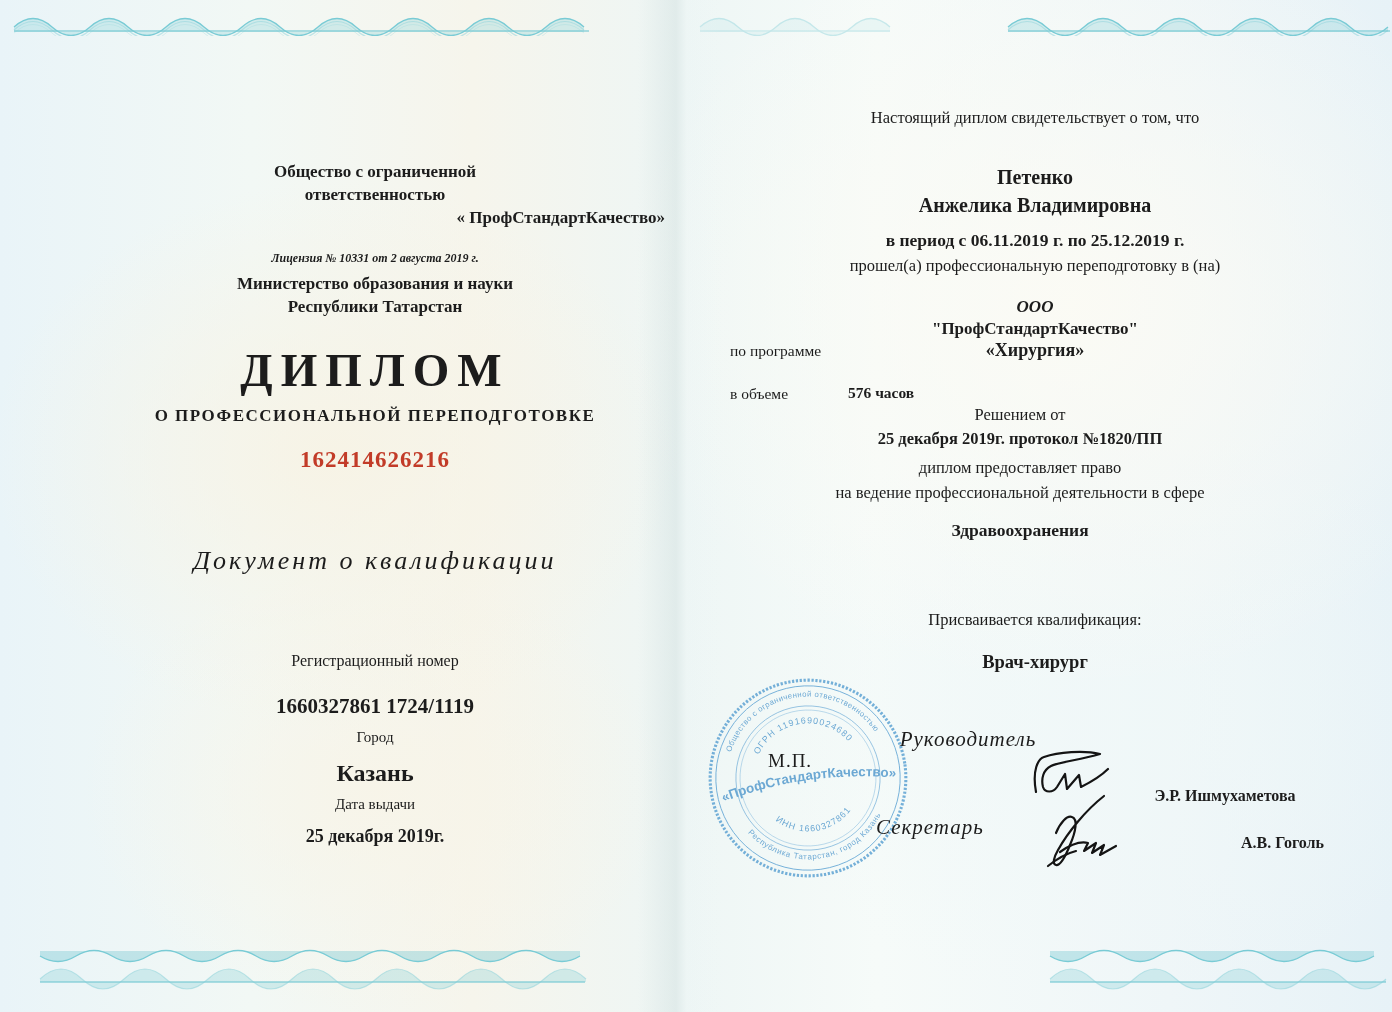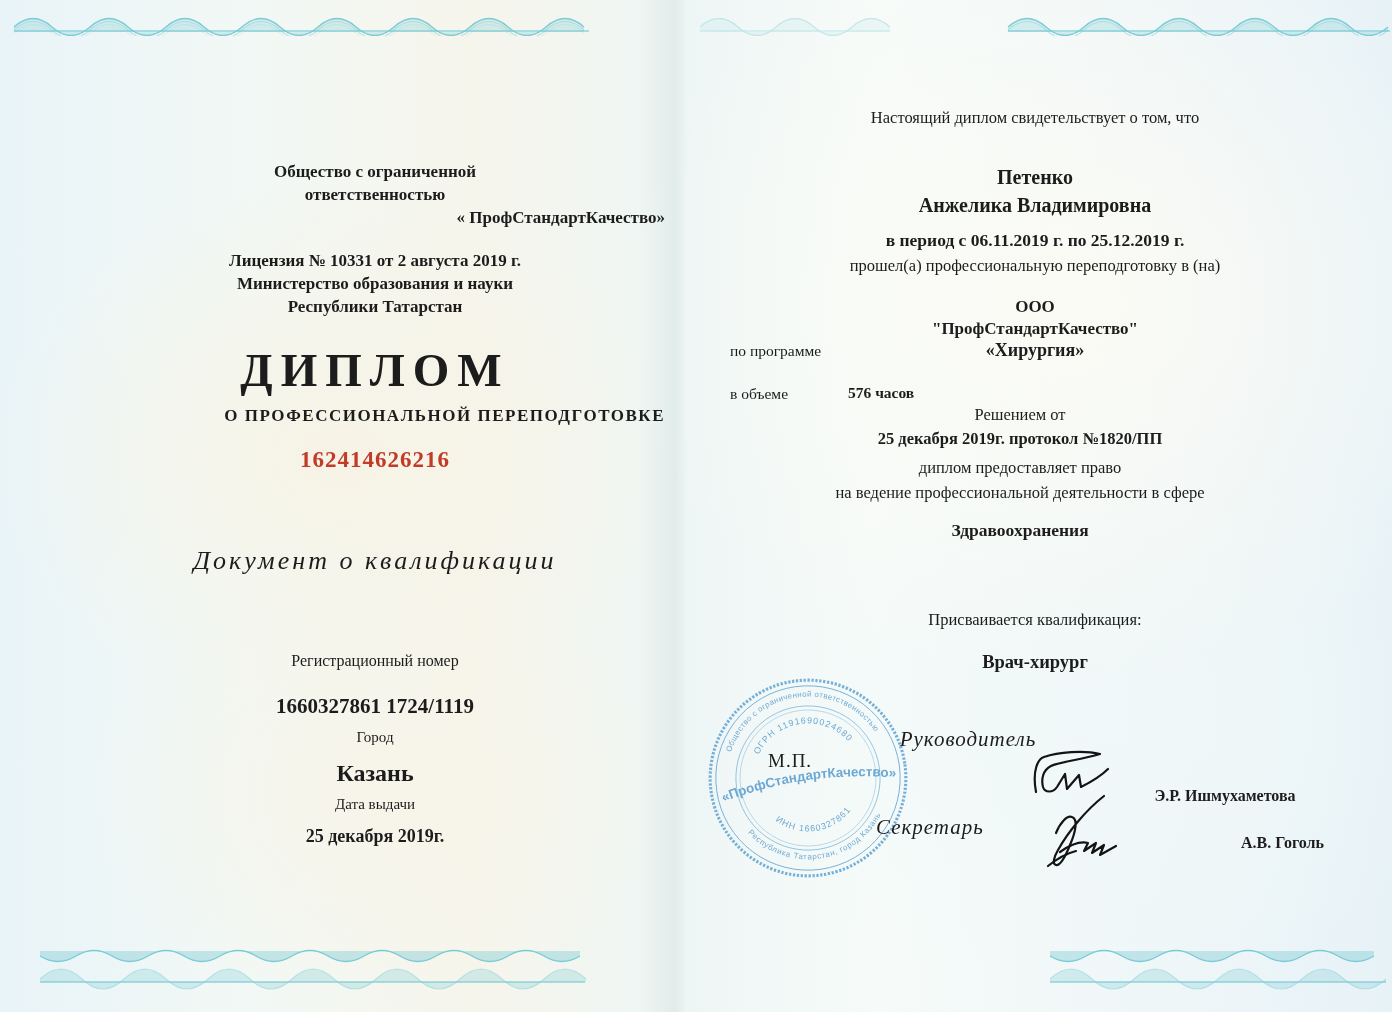--- a/index.html
+++ b/index.html
@@ -78,26 +78,26 @@
     </g>
   </svg>
 
   <div class="fold"></div>
 
   <div class="lcol">
     <div class="t b full" style="top:160px; font-size:17px; line-height:23px;">Общество с ограниченной</div>
     <div class="t b full" style="top:183px; font-size:17px; line-height:23px;">ответственностью</div>
     <div class="t b full" style="top:206px; font-size:17px; line-height:23px;text-align:right;">« ПрофСтандартКачество»</div>
 
-    <div class="t b full" style="top:251px; font-size:17px;">Лицензия № 10331 от 2 августа 2019 г.</div>
+    <div class="t b full" style="top:251px; font-size:12px;font-style:italic;">Лицензия № 10331 от 2 августа 2019 г.</div>
     <div class="t b full" style="top:274px; font-size:17px;">Министерство образования и науки</div>
     <div class="t b full" style="top:297px; font-size:17px;">Республики Татарстан</div>
 
     <div class="t b full" style="top:343px; font-size:47px; letter-spacing:8px;">ДИПЛОМ</div>
-    <div class="t b full" style="top:406px; font-size:17px; letter-spacing:1.5px;text-align:right;">О ПРОФЕССИОНАЛЬНОЙ ПЕРЕПОДГОТОВКЕ</div>
+    <div class="t b full" style="top:406px; font-size:17px; letter-spacing:1.5px;">О ПРОФЕССИОНАЛЬНОЙ ПЕРЕПОДГОТОВКЕ</div>
     <div class="t b full" style="top:447px; font-size:23px; letter-spacing:1px; color:#c23b28;">162414626216</div>
 
     <div class="t i full" style="top:546px; font-size:26px; letter-spacing:3px;">Документ о квалификации</div>
 
     <div class="t full" style="top:652px; font-size:16px;">Регистрационный номер</div>
     <div class="t b full" style="top:694px; font-size:21px;">1660327861 1724/1119</div>
     <div class="t full" style="top:729px; font-size:15px;">Город</div>
     <div class="t b full" style="top:760px; font-size:24px;">Казань</div>
     <div class="t full" style="top:796px; font-size:15px;">Дата выдачи</div>
     <div class="t b full" style="top:826px; font-size:18px;">25 декабря 2019г.</div>
@@ -105,21 +105,21 @@
 
   <div class="rcol">
     <div class="t full" style="top:108px; font-size:16.5px;">Настоящий диплом свидетельствует о том, что</div>
 
     <div class="t b full" style="top:166px; font-size:20px;">Петенко</div>
     <div class="t b full" style="top:194px; font-size:20px;">Анжелика Владимировна</div>
 
     <div class="t b full" style="top:230px; font-size:17.5px;">в период с 06.11.2019 г. по 25.12.2019 г.</div>
     <div class="t full" style="top:256px; font-size:16.5px;">прошел(а) профессиональную переподготовку в (на)</div>
 
-    <div class="t b full" style="top:297px; font-size:17px;">ООО</div>
+    <div class="t b full" style="top:297px; font-size:17px;font-style:italic;">ООО</div>
     <div class="t b full" style="top:319px; font-size:17px;">"ПрофСтандартКачество"</div>
 
     <div class="t" style="top:342px; left:30px; width:160px; text-align:left; font-size:15.5px;">по программе</div>
     <div class="t b full" style="top:340px; font-size:18px;">«Хирургия»</div>
 
     <div class="t" style="top:385px; left:30px; width:120px; text-align:left; font-size:15.5px;">в объеме</div>
     <div class="t b" style="top:384px; left:148px; width:140px; text-align:left; font-size:15.5px;">576 часов</div>
 
     <div class="t" style="top:405px; left:0; width:640px; font-size:16.5px;">Решением от</div>
     <div class="t b" style="top:429px; left:0; width:640px; font-size:16.5px;">25 декабря 2019г. протокол №1820/ПП</div>

